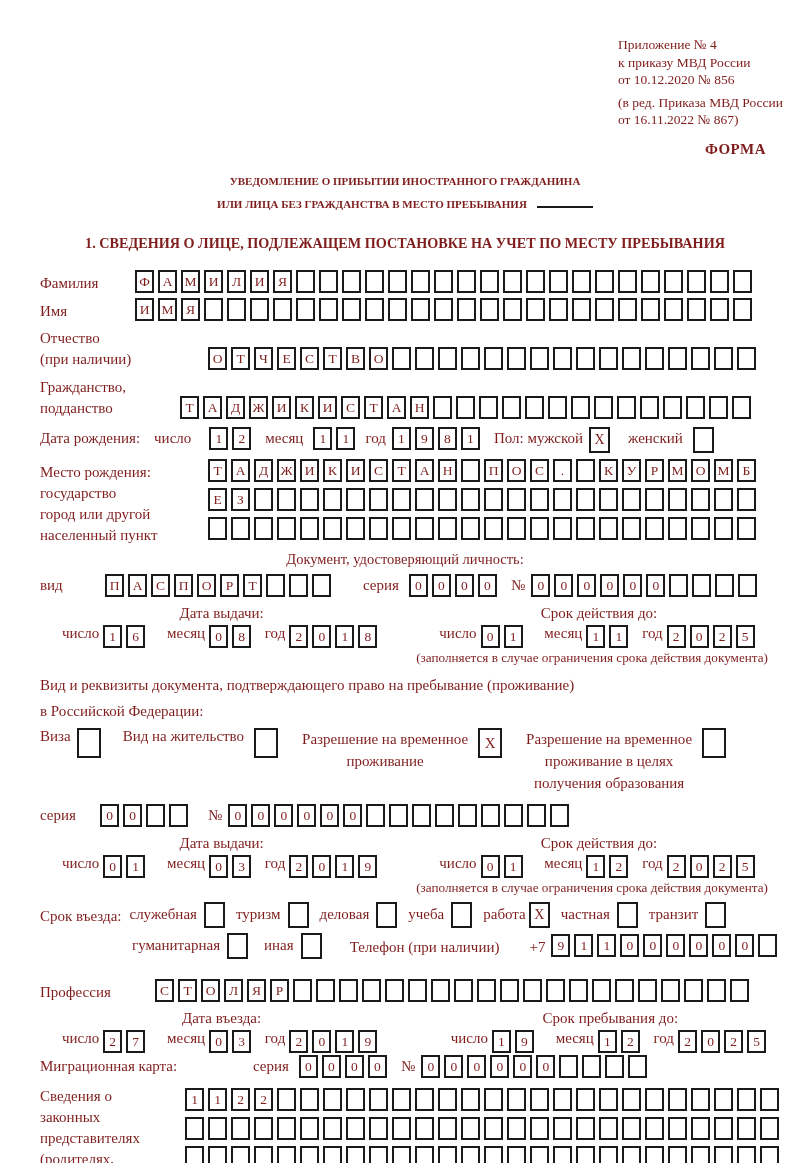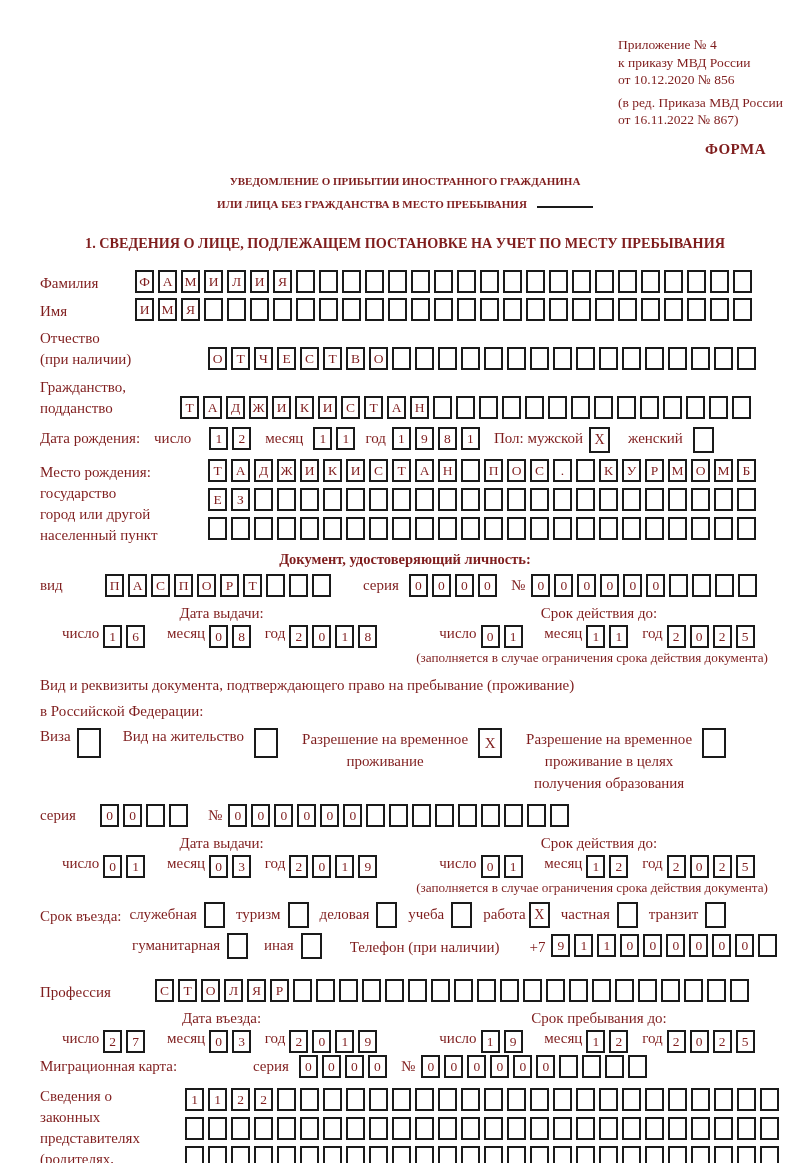--- a/index.html
+++ b/index.html
@@ -123,21 +123,21 @@
       <div>город или другой</div>
       <div>населенный пункт</div>
     </span>
     <span>
       <div class="cellrow"><span class="cell">Т</span><span class="cell">А</span><span class="cell">Д</span><span class="cell">Ж</span><span class="cell">И</span><span class="cell">К</span><span class="cell">И</span><span class="cell">С</span><span class="cell">Т</span><span class="cell">А</span><span class="cell">Н</span><span class="cell"></span><span class="cell">П</span><span class="cell">О</span><span class="cell">С</span><span class="cell">.</span><span class="cell"></span><span class="cell">К</span><span class="cell">У</span><span class="cell">Р</span><span class="cell">М</span><span class="cell">О</span><span class="cell">М</span><span class="cell">Б</span></div>
       <div class="cellrow"><span class="cell">Е</span><span class="cell">З</span><span class="cell"></span><span class="cell"></span><span class="cell"></span><span class="cell"></span><span class="cell"></span><span class="cell"></span><span class="cell"></span><span class="cell"></span><span class="cell"></span><span class="cell"></span><span class="cell"></span><span class="cell"></span><span class="cell"></span><span class="cell"></span><span class="cell"></span><span class="cell"></span><span class="cell"></span><span class="cell"></span><span class="cell"></span><span class="cell"></span><span class="cell"></span><span class="cell"></span></div>
       <div class="cellrow"><span class="cell"></span><span class="cell"></span><span class="cell"></span><span class="cell"></span><span class="cell"></span><span class="cell"></span><span class="cell"></span><span class="cell"></span><span class="cell"></span><span class="cell"></span><span class="cell"></span><span class="cell"></span><span class="cell"></span><span class="cell"></span><span class="cell"></span><span class="cell"></span><span class="cell"></span><span class="cell"></span><span class="cell"></span><span class="cell"></span><span class="cell"></span><span class="cell"></span><span class="cell"></span><span class="cell"></span></div>
     </span>
   </div>
 
-  <div style="text-align:center;font-weight:bold;font-size:14.5px;margin:2px 0 6px 0;">Документ, удостоверяющий личность:</div>
+  <div style="text-align:center;font-weight:normal;font-size:14.5px;margin:2px 0 6px 0;">Документ, удостоверяющий личность:</div>
 
   <div class="irow">
     <span class="t" style="width:65px;">вид</span>
     <span class="cells" style="margin-right:28px;"><span class="cell">П</span><span class="cell">А</span><span class="cell">С</span><span class="cell">П</span><span class="cell">О</span><span class="cell">Р</span><span class="cell">Т</span><span class="cell"></span><span class="cell"></span><span class="cell"></span></span>
     <span class="t mr10">серия</span>
     <span class="cells mr10"><span class="cell">0</span><span class="cell">0</span><span class="cell">0</span><span class="cell">0</span></span>
     <span class="t mr6">№</span>
     <span class="cells"><span class="cell">0</span><span class="cell">0</span><span class="cell">0</span><span class="cell">0</span><span class="cell">0</span><span class="cell">0</span><span class="cell"></span><span class="cell"></span><span class="cell"></span><span class="cell"></span></span>
   </div>
 
@@ -261,21 +261,21 @@
     <span class="t" style="margin-right:30px;">Телефон (при наличии)</span>
     <span class="t mr6">+7</span>
     <span class="cells"><span class="cell">9</span><span class="cell">1</span><span class="cell">1</span><span class="cell">0</span><span class="cell">0</span><span class="cell">0</span><span class="cell">0</span><span class="cell">0</span><span class="cell">0</span><span class="cell"></span></span>
   </div>
 
   <div class="row" style="margin-top:20px;">
     <span class="lbl w115">Профессия</span>
     <span class="cells"><span class="cell">С</span><span class="cell">Т</span><span class="cell">О</span><span class="cell">Л</span><span class="cell">Я</span><span class="cell">Р</span><span class="cell"></span><span class="cell"></span><span class="cell"></span><span class="cell"></span><span class="cell"></span><span class="cell"></span><span class="cell"></span><span class="cell"></span><span class="cell"></span><span class="cell"></span><span class="cell"></span><span class="cell"></span><span class="cell"></span><span class="cell"></span><span class="cell"></span><span class="cell"></span><span class="cell"></span><span class="cell"></span><span class="cell"></span><span class="cell"></span></span>
   </div>
 
-  <div class="dates" style="">
+  <div class="dates" style="justify-content:space-between;">
     <div class="dcol" style="margin-left:22px;">
       <div class="dhead">Дата въезда:</div>
       <div class="dg">
         <span class="t">число</span><span class="cells mr14"><span class="cell">2</span><span class="cell">7</span></span>
         <span class="t">месяц</span><span class="cells mr6"><span class="cell">0</span><span class="cell">3</span></span>
         <span class="t">год</span><span class="cells"><span class="cell">2</span><span class="cell">0</span><span class="cell">1</span><span class="cell">9</span></span>
       </div>
     </div>
     <div class="dcol" style="margin-left:58px;">
       <div class="dhead">Срок пребывания до:</div>

